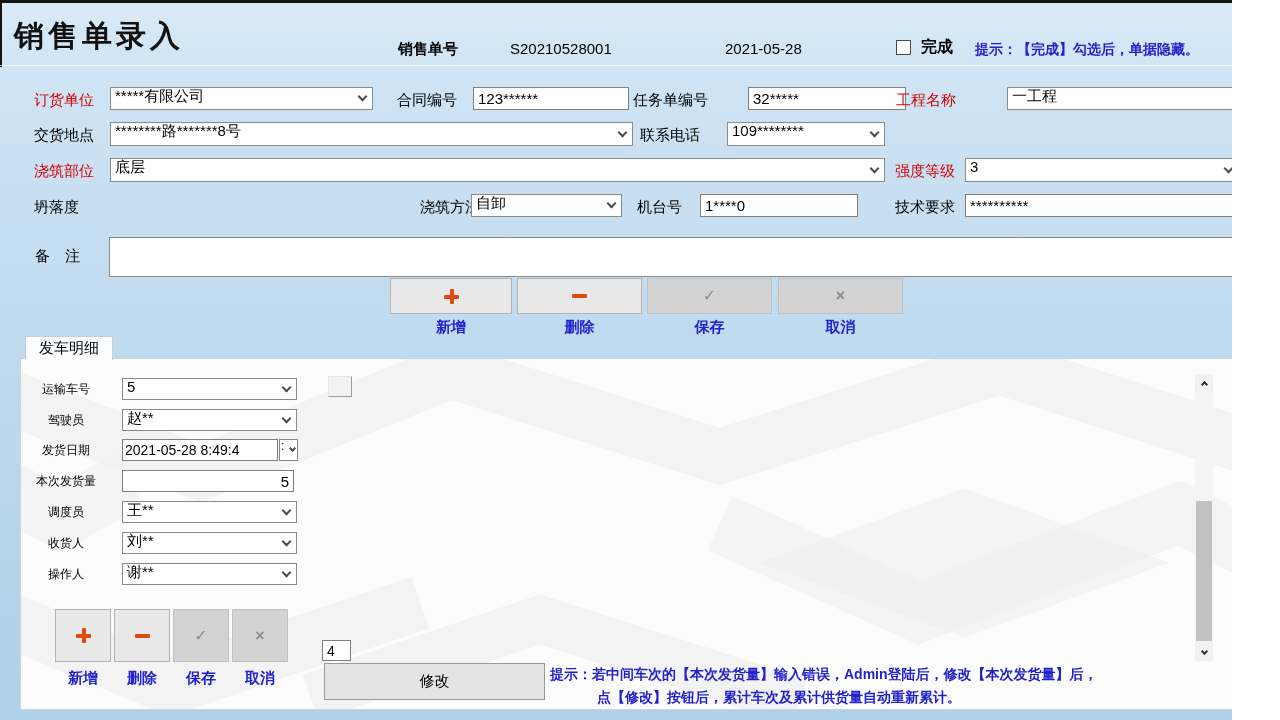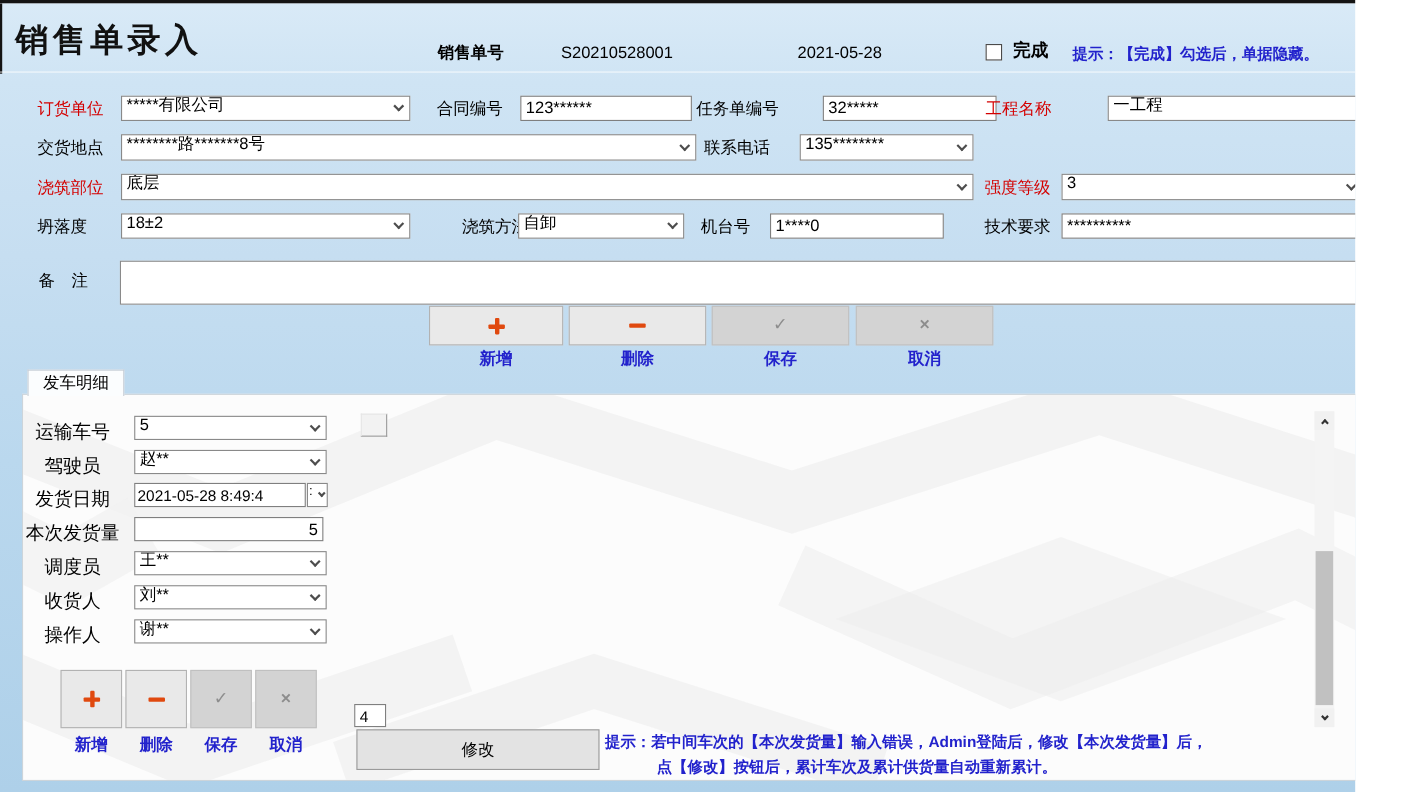--- a/index.html
+++ b/index.html
@@ -34,21 +34,21 @@
   .ic-plus { position:relative; width:15px; height:15px; }
   .ic-plus::before { content:""; position:absolute; left:6px; top:0; width:4px; height:15px; background:#e0490f; border-radius:1px; }
   .ic-plus::after  { content:""; position:absolute; left:0; top:6px; width:15px; height:4px; background:#e0490f; border-radius:1px; }
   .ic-minus { width:15px; height:4px; background:#e0490f; border-radius:1px; }
   .glyph-gray { color:#8d8d8d; font-size:16px; font-weight:bold; line-height:1; }
 
   .panel { position:absolute; left:20px; top:355px; width:1218px; height:352px; background:#fcfcfc; border:1px solid #ccd4da; }
   .tab { position:absolute; left:25px; top:333px; width:88px; height:24px; background:#fbfdfe; border:1px solid #c6ced6; border-bottom:none; z-index:3; display:flex; align-items:center; justify-content:center; font-size:15px; color:#000; }
   .pattern { position:absolute; left:0; top:0; width:100%; height:100%; pointer-events:none; }
 
-  .dlbl { position:absolute; width:104px; left:14px; text-align:center; font-size:17px; color:#000; white-space:nowrap; }
+  .dlbl { position:absolute; width:104px; left:14px; text-align:center; font-size:12px; color:#000; white-space:nowrap; }
 
   .checkbox { position:absolute; width:15px; height:15px; background:#fff; border:1px solid #4a4a4a; }
 
   .sb { position:absolute; left:1195px; top:371px; width:18px; height:287px; background:#f4f4f4; z-index:2; }
   .sb-btn { position:absolute; left:0; width:18px; height:17px; background:#f1f1f1; display:flex; align-items:center; justify-content:center; }
   .sb-btn .chev { width:5px; height:5px; border-color:#333; }
   .sb-thumb { position:absolute; left:1px; top:127px; width:16px; height:140px; background:#c1c1c1; }
 
   .corner-btn { position:absolute; left:328px; top:373px; width:24px; height:21px; background:#f2f2f2; border:1px solid #9a9a9a; border-top-color:#e6e6e6; border-left-color:#e6e6e6; z-index:2; }
 
@@ -91,21 +91,21 @@
 
   <div class="lbl" style="left:34px;top:122px;">交货地点</div>
   <div class="combo" style="left:110px;top:119px;width:523px;height:24px;">
     <span class="cval">********路*******8号</span>
     <span class="carrow">
         <i class="chev"></i>
       </span>
   </div>
   <div class="lbl" style="left:640px;top:122px;">联系电话</div>
   <div class="combo" style="left:727px;top:119px;width:158px;height:24px;">
-    <span class="cval">135********</span>
+    <span class="cval">109********</span>
     <span class="carrow">
         <i class="chev"></i>
       </span>
   </div>
 
   <div class="lbl red" style="left:34px;top:158px;">浇筑部位</div>
   <div class="combo" style="left:110px;top:155px;width:775px;height:24px;">
     <span class="cval">底层</span>
     <span class="carrow">
         <i class="chev"></i>
@@ -113,26 +113,20 @@
   </div>
   <div class="lbl red" style="left:895px;top:158px;">强度等级</div>
   <div class="combo" style="left:965px;top:155px;width:274px;height:24px;">
     <span class="cval">3</span>
     <span class="carrow">
         <i class="chev"></i>
       </span>
   </div>
 
   <div class="lbl" style="left:34px;top:194px;">坍落度</div>
-  <div class="combo" style="left:110px;top:191px;width:263px;height:23px;">
-    <span class="cval">18±2</span>
-    <span class="carrow">
-        <i class="chev"></i>
-      </span>
-  </div>
   <div class="lbl" style="left:392px;top:194px;margin-left:28px;">浇筑方法</div>
   <div class="combo" style="left:471px;top:191px;width:151px;height:23px;">
     <span class="cval">自卸</span>
     <span class="carrow">
         <i class="chev"></i>
       </span>
   </div>
   <div class="lbl" style="left:637px;top:194px;">机台号</div>
   <input class="tin" style="left: 700px; top: 191px; width: 158px; height: 23px;" value="1****0">
   <div class="lbl" style="left:895px;top:194px;">技术要求</div>

